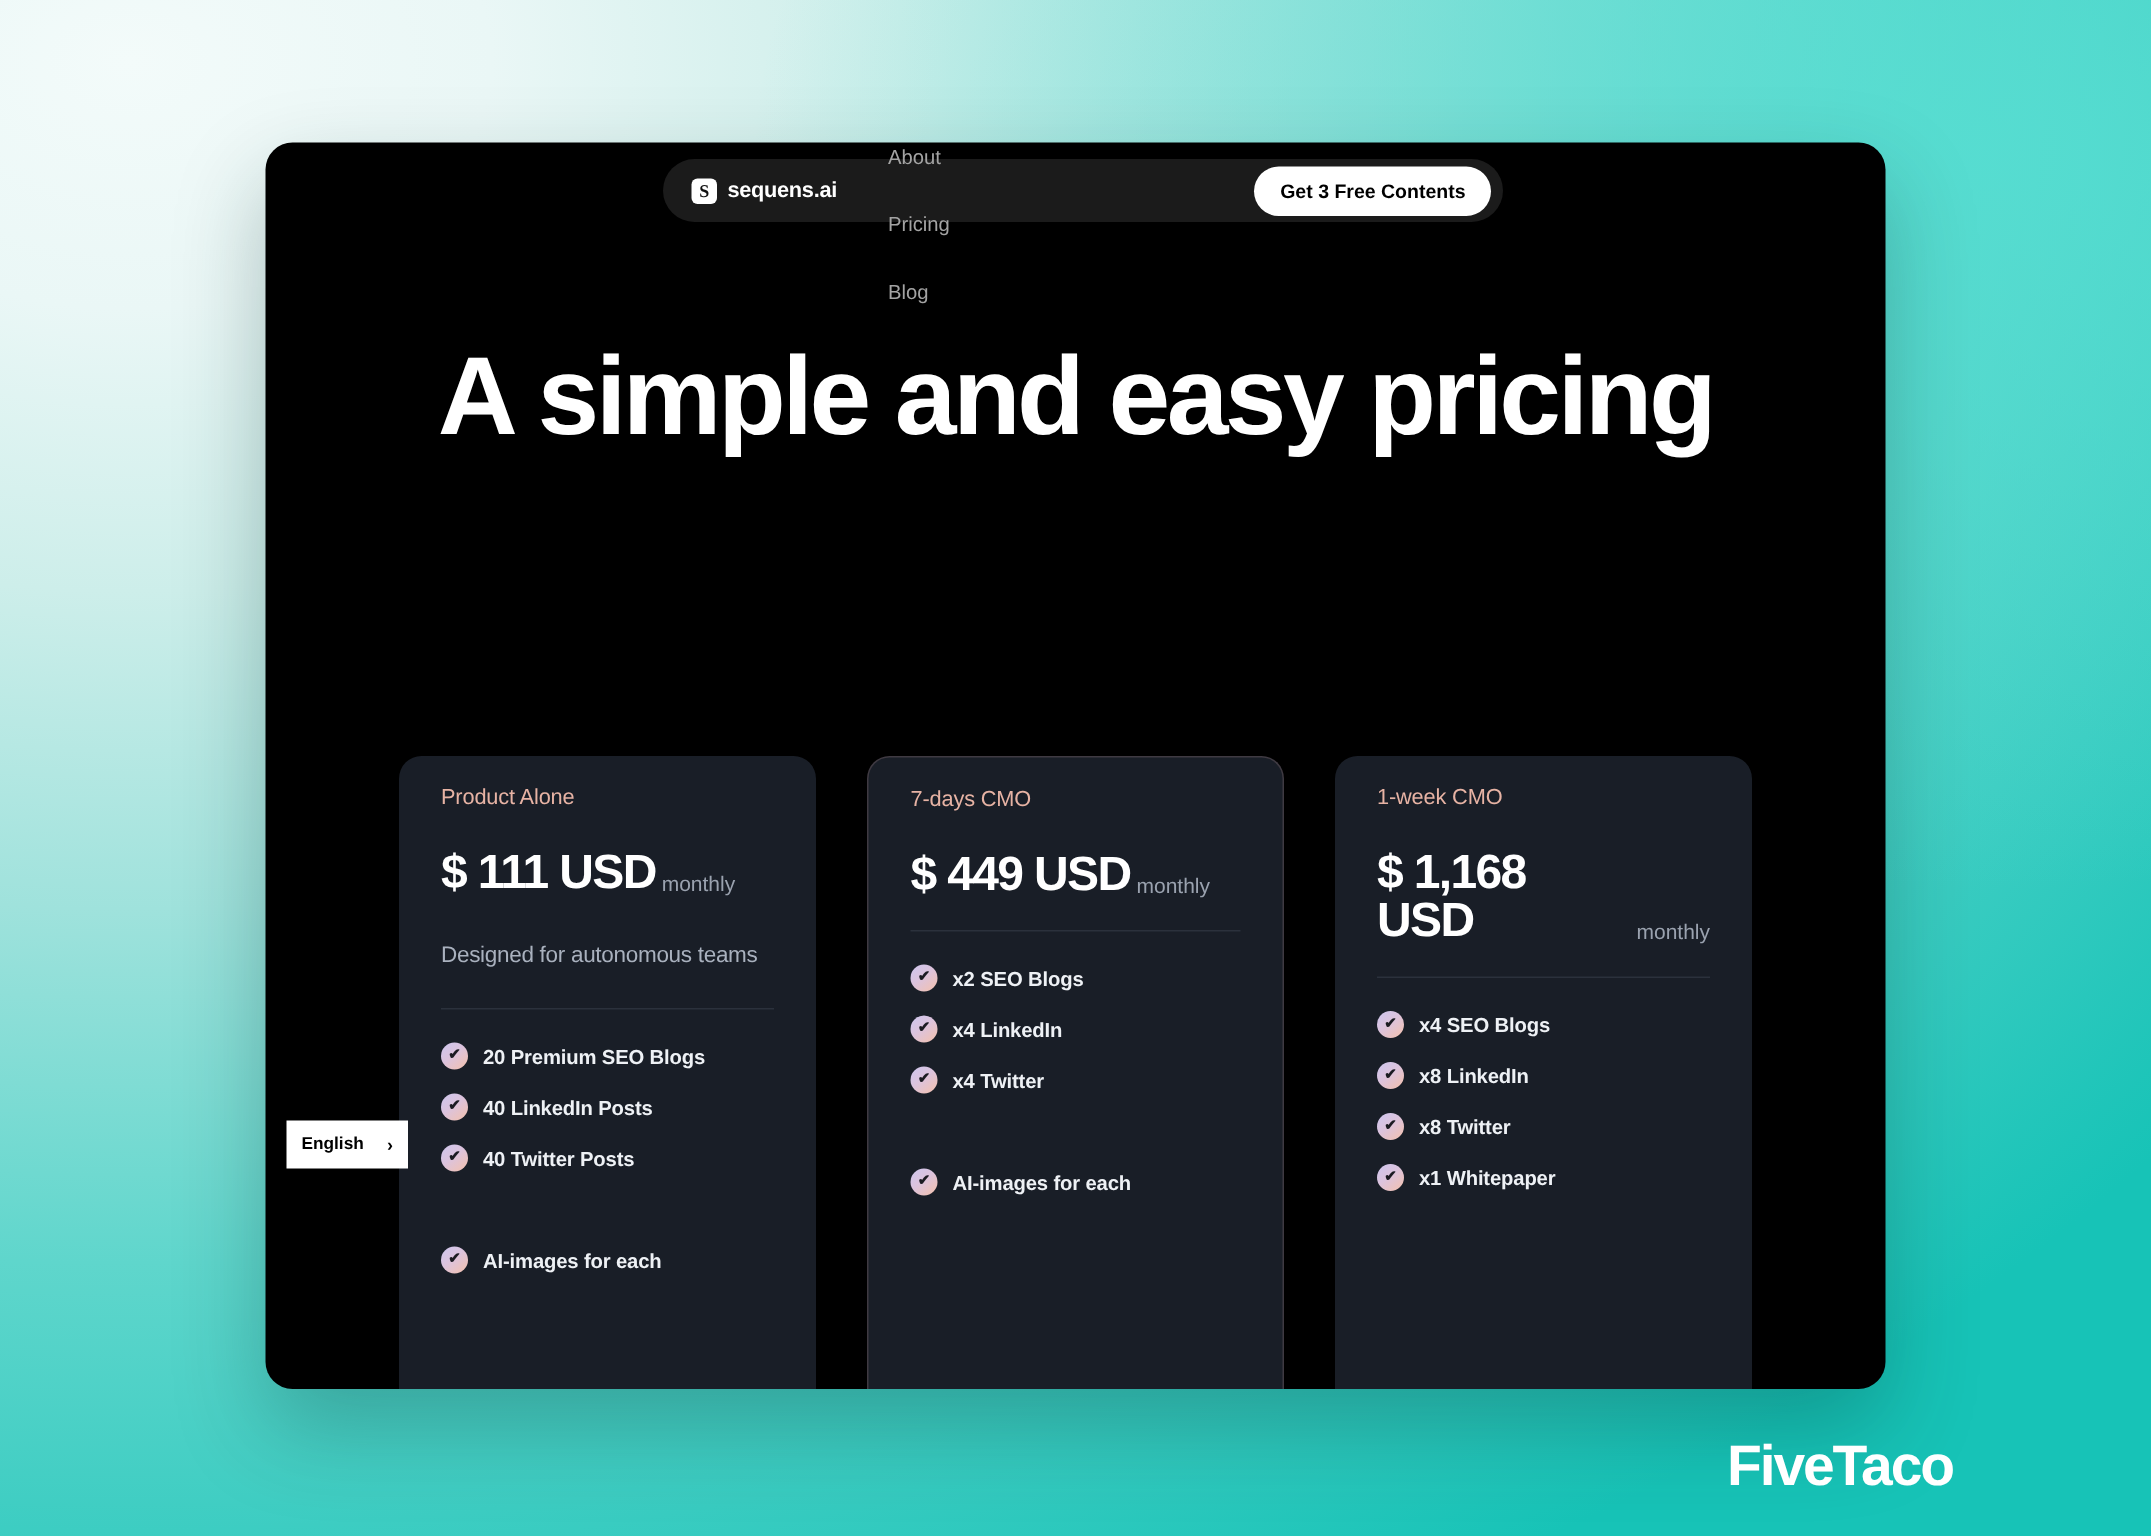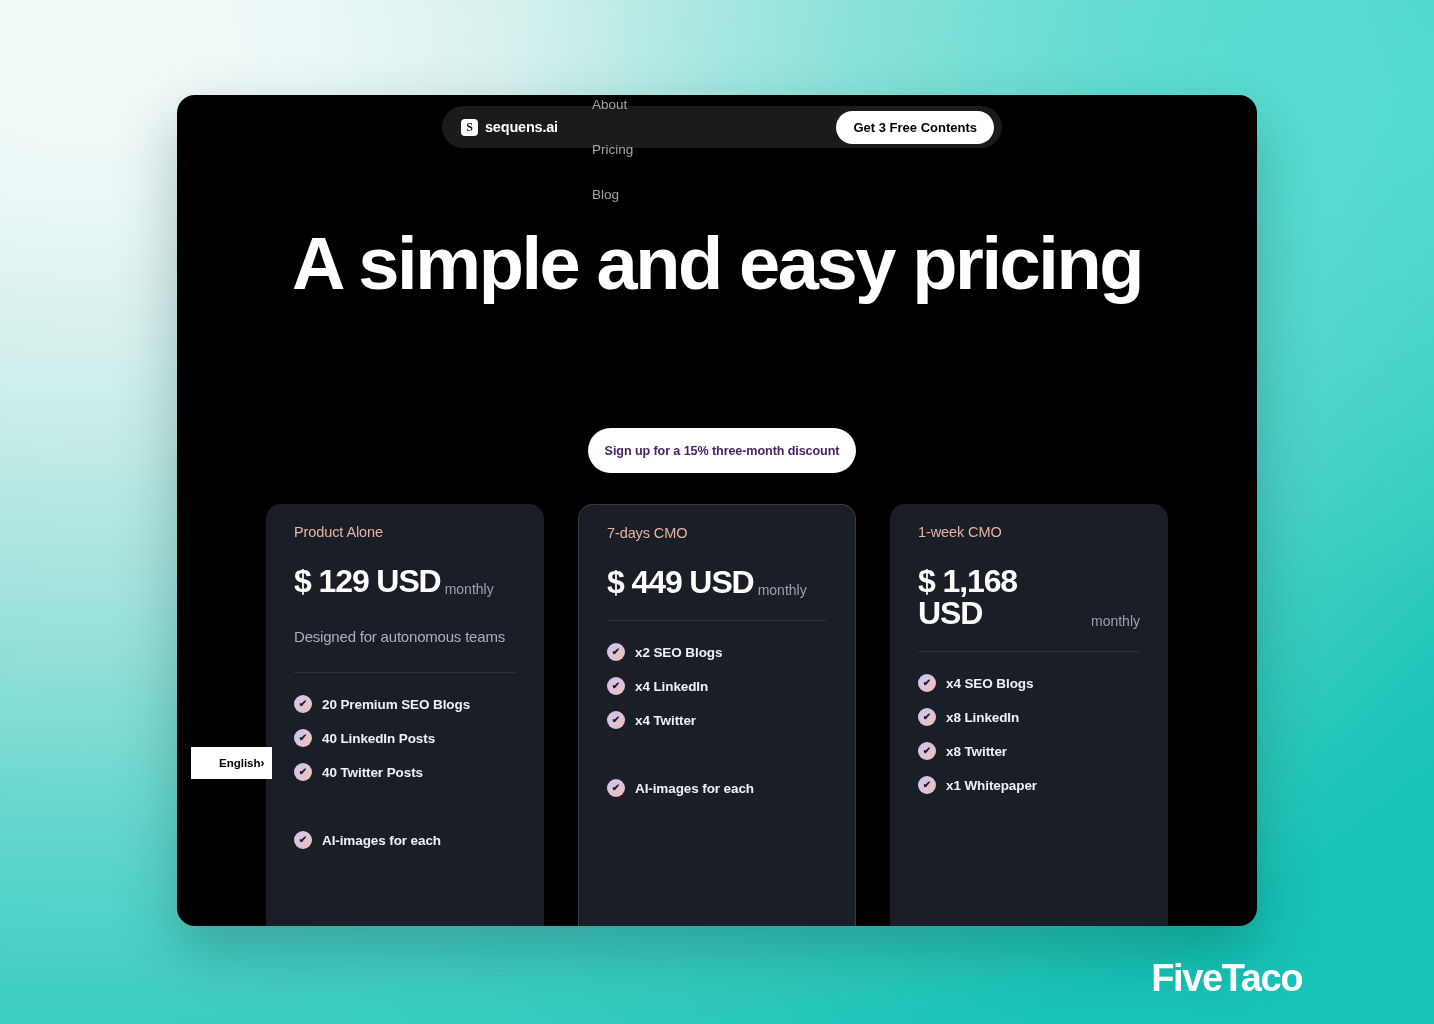--- a/index.html
+++ b/index.html
@@ -137,21 +137,21 @@
   .feature-label{
     color:#eef1f5;font-size:13.5px;font-weight:600;letter-spacing:-.1px;
   }
 
   
   #lang-badge{
     position:absolute; left:191px; top:747px;
     width:81px; height:32px;
     background:#fff; color:#000;
     display:flex; align-items:center; justify-content:space-between;
-    padding:0 28px;
+    padding:0 10px;
     font-size:11.5px; font-weight:600;
     cursor:pointer; z-index:5;
   }
   #lang-badge .chev{ font-size:12px; font-weight:700; }
 
   
   #watermark{
     position:absolute; right:132px; bottom:24px;
     color:#fff; font-size:38px; font-weight:700; letter-spacing:-1.4px;
     z-index:4;
@@ -172,27 +172,26 @@
       <div class="nav-links">
         <a class="nav-link" href="#">Features</a>
         <a class="nav-link" href="#">About</a>
         <a class="nav-link" href="#">Pricing</a>
         <a class="nav-link" href="#">Blog</a>
       </div>
       <button id="nav-cta">Get 3 Free Contents</button>
     </nav>
 
     <h1 id="hero-title">A simple and easy pricing</h1>
-    <button id="discount-pill">Sign up for a 15% three-month discount</button>
 
     <div id="cards">
         <div class="card">
           <div class="plan-name">Product Alone</div>
           <div class="price-row">
-            <span class="price">$ 129 USD</span>
+            <span class="price">$ 111 USD</span>
             <span class="period">monthly</span>
           </div>
           <div class="desc">Designed for autonomous teams</div>
           <div class="divider"></div>
           <ul class="features">
             <li class="feature">
               <span class="check">✔</span>
               <span class="feature-label">20 Premium SEO Blogs</span>
             </li>
             <li class="feature">

